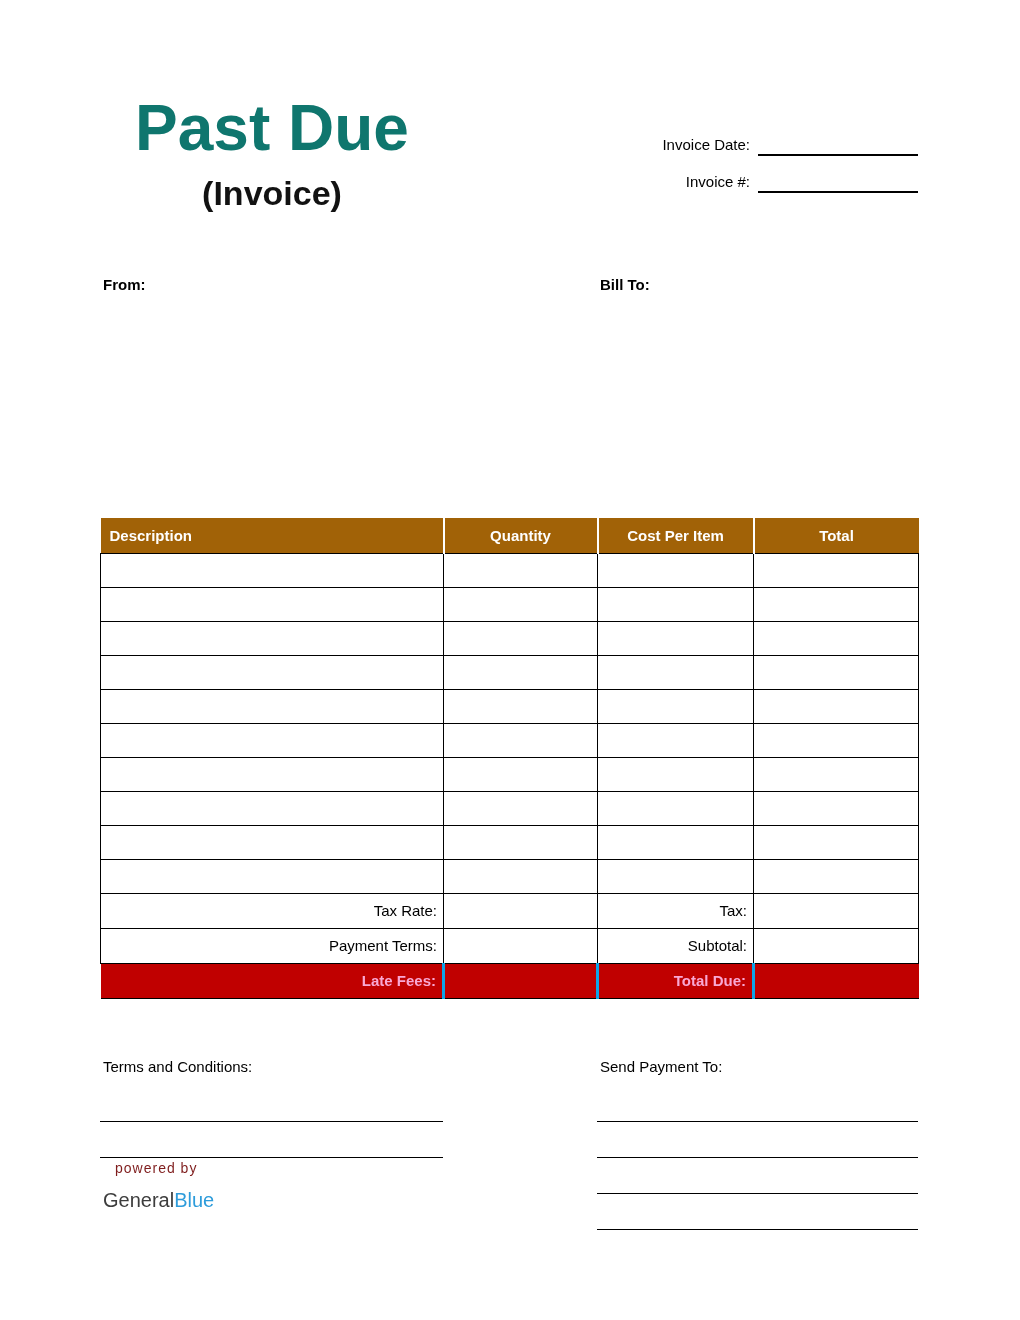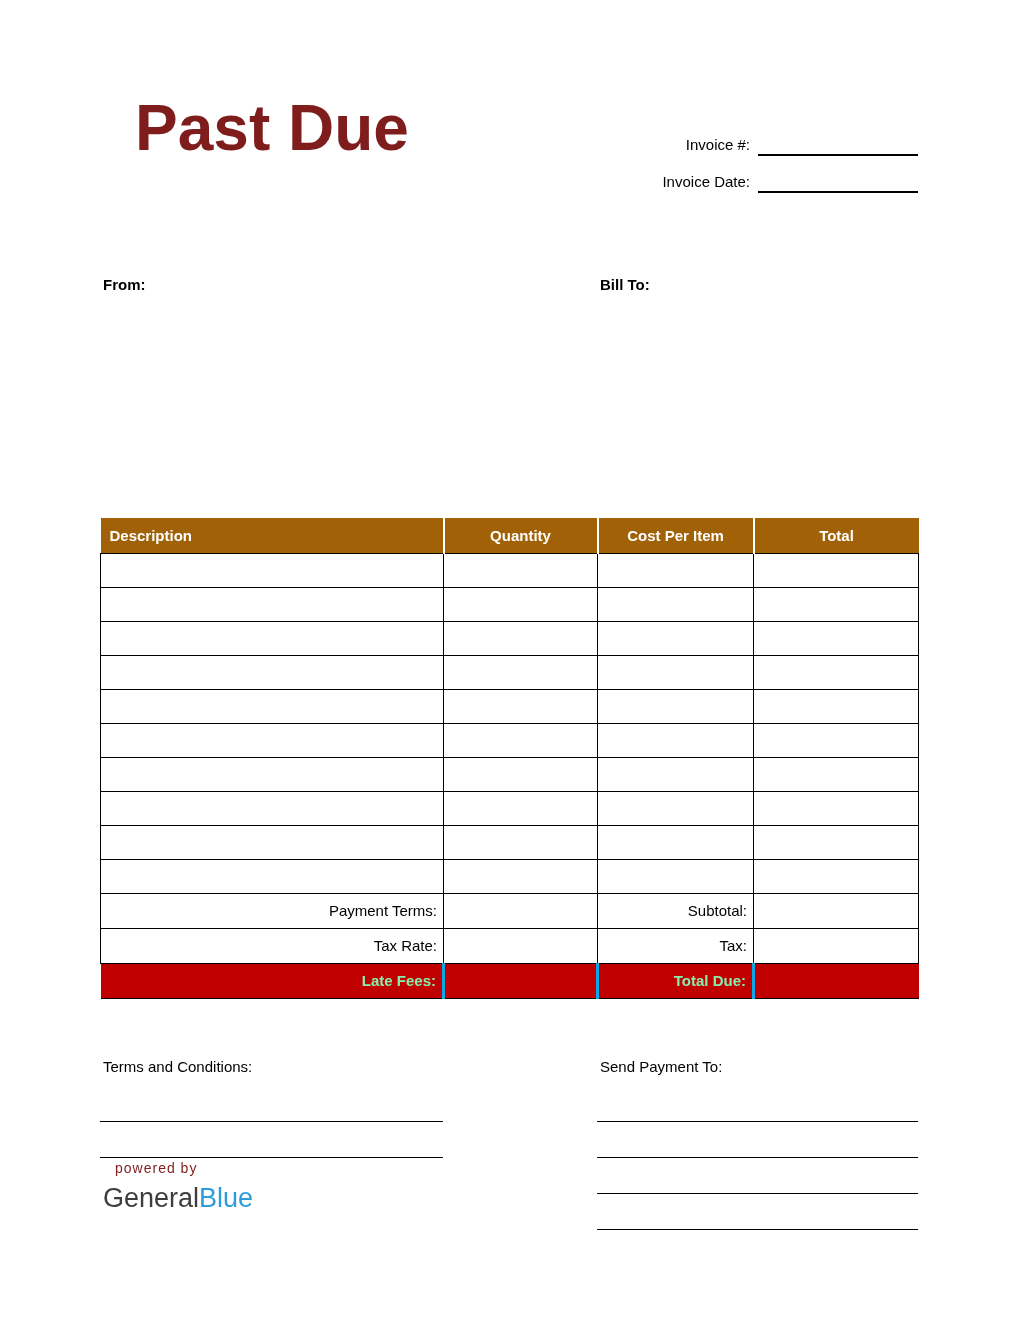--- a/index.html
+++ b/index.html
@@ -11,21 +11,21 @@
     height:1320px;
     background:#ffffff;
     font-family:"Liberation Sans", sans-serif;
     color:#000;
     overflow:hidden;
     margin:0 auto;
   }
 
   
   .title-block { position:absolute; left:98px; top:92px; width:348px; text-align:center; }
-  .title { font-size:64px; font-weight:700; color:#7f1d1d; line-height:1.15; }
+  .title { font-size:64px; font-weight:700; color:#0f766e; line-height:1.15; }
   .subtitle { font-size:34px; font-weight:700; color:#121212; margin-top:8px; }
 
   
   .meta { position:absolute; top:136px; right:102px; width:340px; }
   .meta-row { display:flex; justify-content:flex-end; align-items:flex-end; margin-bottom:17px; }
   .meta-label { font-size:15px; padding-right:8px; padding-bottom:3px; white-space:nowrap; }
   .meta-line { width:160px; height:20px; border-bottom:2px solid #000; }
 
   
   .party { position:absolute; font-weight:700; font-size:15px; }
@@ -43,59 +43,60 @@
   }
   .invoice-table th + th { border-left:2px solid #fff; }
   .invoice-table th.col-desc { text-align:left; padding-left:9px; }
   .invoice-table td {
     border:1px solid #000; height:34px; font-size:15px;
     vertical-align:middle; background:#fff;
   }
   .invoice-table .summary td { height:35px; }
   .label-cell { text-align:right; padding-right:6px; }
   .red-row td {
-    background:#C00000; color:#86efac; font-weight:700; border:1px solid #000;
+    background:#C00000; color:#f9a8d4; font-weight:700; border:1px solid #000;
   }
   .red-row td + td { border-left:3px solid #0ea5e9;padding-left:18px; }
   .red-row td:first-child { border-left:0; }
   .red-row td:last-child { border-right:0; }
 
   
   .section-label { position:absolute; font-weight:400; font-size:15px; }
   .terms-label { left:103px; top:1058px; }
   .send-label { left:600px; top:1058px; }
 
   
   .lines-left  { position:absolute; left:100px; top:1104px; width:343px; }
   .lines-right { position:absolute; left:597px; top:1104px; width:321px; }
   .fill-line { height:18px; border-bottom:1px solid #000; margin-bottom:18px; }
 
   
   .brand { position:absolute; left:103px; top:1160px; }
   .powered { color:#7f1d1d; font-size:14px; letter-spacing:1px; padding-left:12px; }
-  .logo { font-size:27px; line-height:1.2; margin-top:6px; }
+  .logo { font-size:20px; line-height:1.2; margin-top:12px; }
   .logo .brand-general { color:#3d3d3d; }
   .logo .brand-blue { color:#2D9CDB; }
 </style>
 </head>
 <body>
 
 <div class="page">
 
   <div class="title-block">
     <div class="title">Past Due</div>
+    <div class="subtitle">(Invoice)</div>
   </div>
 
   <div class="meta">
     <div class="meta-row">
-      <span class="meta-label">Invoice #:</span>
+      <span class="meta-label">Invoice Date:</span>
       <span class="meta-line"></span>
     </div>
     <div class="meta-row">
-      <span class="meta-label">Invoice Date:</span>
+      <span class="meta-label">Invoice #:</span>
       <span class="meta-line"></span>
     </div>
   </div>
 
   <div class="party from-label">From:</div>
   <div class="party bill-label">Bill To:</div>
 
   <table class="invoice-table">
     <colgroup>
       <col style="width:343px">
@@ -169,29 +170,29 @@
         </tr>
         <tr>
           <td></td>
           <td></td>
           <td></td>
           <td></td>
         </tr>
       </tbody>
     <tbody>
       <tr class="summary">
+        <td class="label-cell">Tax Rate:</td>
+        <td></td>
+        <td class="label-cell">Tax:</td>
+        <td></td>
+      </tr>
+      <tr class="summary">
         <td class="label-cell">Payment Terms:</td>
         <td></td>
         <td class="label-cell">Subtotal:</td>
-        <td></td>
-      </tr>
-      <tr class="summary">
-        <td class="label-cell">Tax Rate:</td>
-        <td></td>
-        <td class="label-cell">Tax:</td>
         <td></td>
       </tr>
       <tr class="summary red-row">
         <td class="label-cell">Late Fees:</td>
         <td></td>
         <td class="label-cell">Total Due:</td>
         <td></td>
       </tr>
     </tbody>
   </table>

